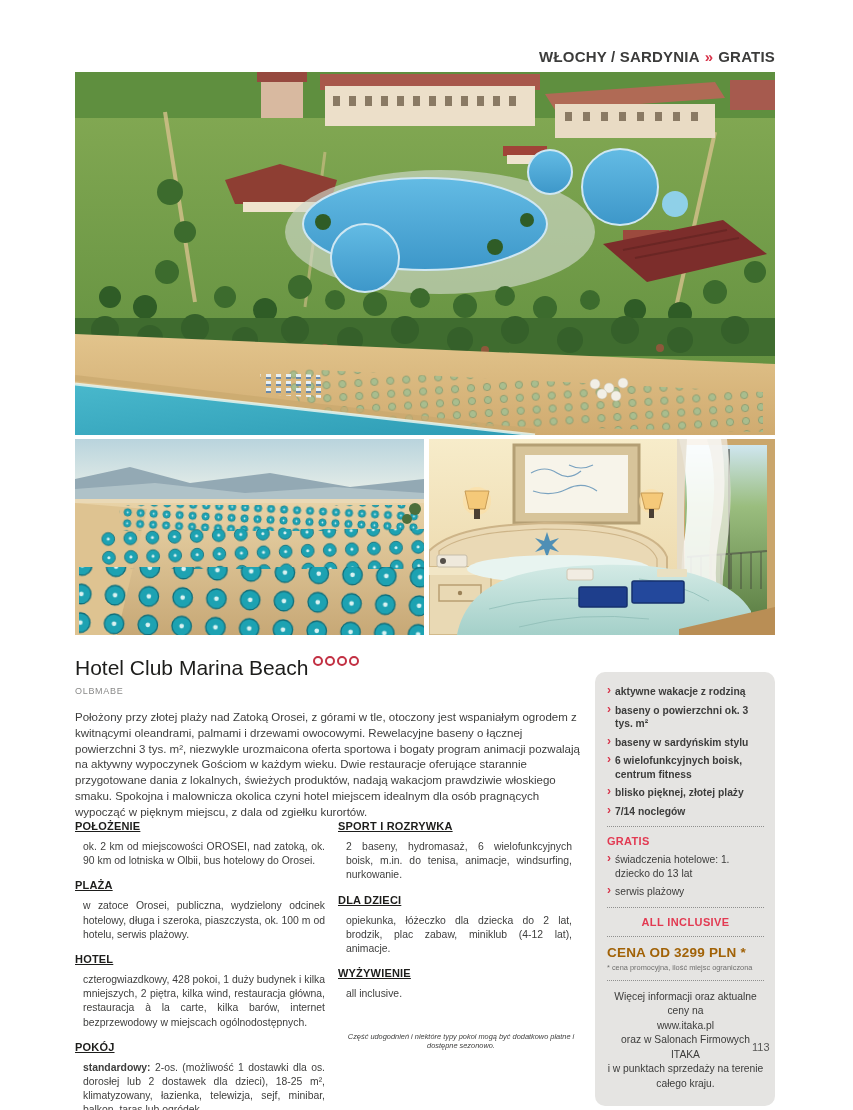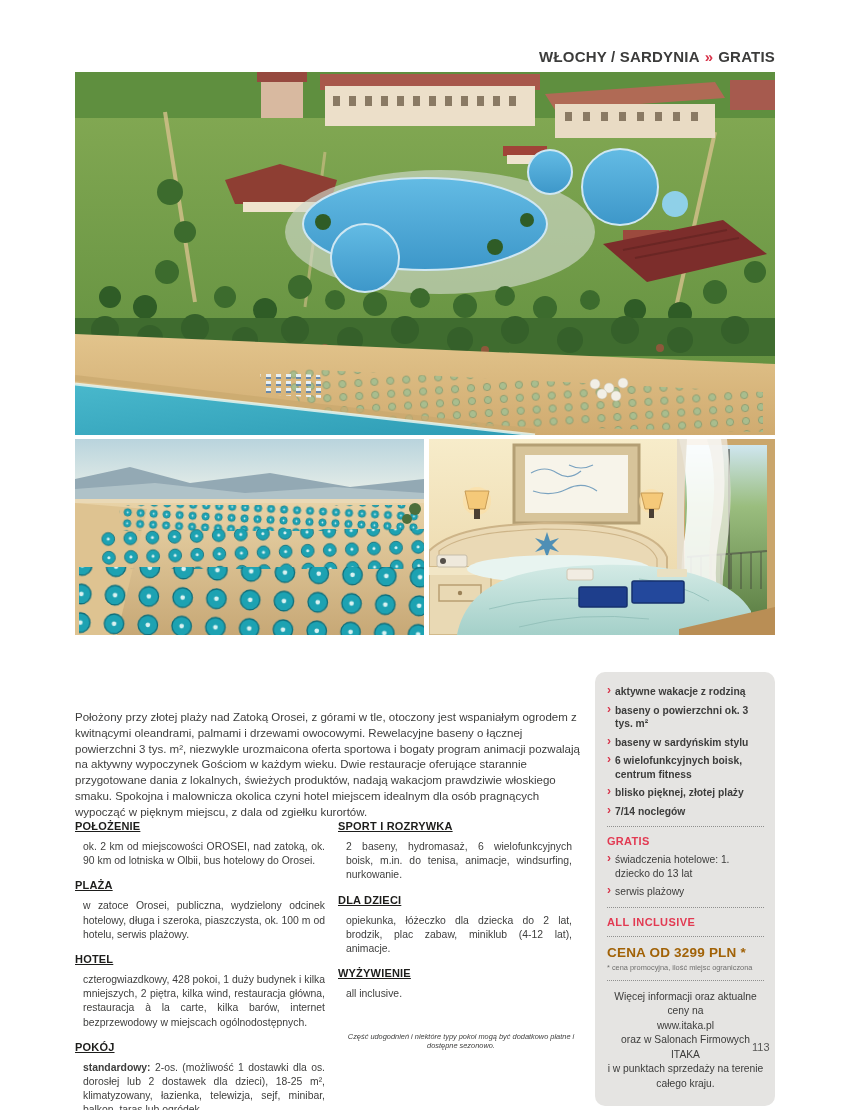--- a/index.html
+++ b/index.html
@@ -39,21 +39,21 @@
   .disclaimer{position:absolute;left:338px;top:1032px;width:246px;font-size:7.4px;font-style:italic;color:#3e3e3d;text-align:center;}
 
   
   .sidebar{position:absolute;left:595px;top:672px;width:180px;box-sizing:border-box;background:#e5e4e2;border-radius:10px;padding:13px 11px 14px 12px;}
   .sidebar ul{list-style:none;margin:0;padding:0;}
   .sidebar li{display:flex;font-size:10.3px;line-height:13.5px;color:#3c3c3b;margin-bottom:5px;}
   .sidebar li .chev{color:#d8344b;font-weight:bold;margin-right:4px;flex:0 0 auto;position:relative;top:-1px;font-size:12px;line-height:13px;}
   .sidebar .highlights li{font-weight:bold;}
   .dotline{border-top:1px dotted #8f8f8e;margin:8px 0;height:0;}
   .red-h{color:#e23a52;font-weight:bold;font-size:11px;letter-spacing:.3px;margin:2px 0 6px 0;}
-  .all-inc{color:#e23a52;font-weight:bold;font-size:11px;letter-spacing:.4px;margin:4px 0;}
+  .all-inc{color:#e23a52;font-weight:bold;font-size:11px;letter-spacing:.4px;margin:4px 0;text-align:center;}
   .price{color:#a16207;font-weight:bold;font-size:13.5px;letter-spacing:.2px;margin:4px 0 3px 0;}
   .price-note{font-size:7.4px;color:#6f6f6e;margin:0 0 2px 0;}
   .info{margin-top:9px;text-align:center;font-size:10.3px;line-height:14.6px;color:#3c3c3b;}
 
   .page-number{position:absolute;left:752px;top:1041px;font-size:11px;color:#575756;}
 </style>
 </head>
 <body>
 
 <div class="page">
@@ -326,20 +326,24 @@
 
       <rect x="150" y="148" width="48" height="20" rx="2" fill="#1e3e8c" stroke="#16306e" stroke-width="1.5"></rect>
       <rect x="203" y="142" width="52" height="22" rx="2" fill="#23489c" stroke="#16306e" stroke-width="1.5"></rect>
       <rect x="138" y="130" width="26" height="11" rx="2" fill="#f1ece2" stroke="#cfc6b2" stroke-width="1"></rect>
       <rect x="228" y="130" width="30" height="8" rx="1" fill="#e9e0c2"></rect>
 
       <polygon points="250,190 346,168 346,196 250,196" fill="#b98e55"></polygon>
     </svg>
   </div>
 
+  <div class="title-block">
+    <h1 class="hotel-name">Hotel Club Marina Beach</h1><span class="stars"><span class="star"></span><span class="star"></span><span class="star"></span><span class="star"></span></span>
+    <div class="hotel-code">OLBMABE</div>
+  </div>
 
   <div class="description">Położony przy złotej plaży nad Zatoką Orosei, z górami w tle, otoczony jest wspaniałym ogrodem z kwitnącymi oleandrami, palmami i drzewami owocowymi. Rewelacyjne baseny o łącznej powierzchni 3 tys. m², niezwykle urozmaicona oferta sportowa i bogaty program animacji pozwalają na aktywny wypoczynek Gościom w każdym wieku. Dwie restauracje oferujące starannie przygotowane dania z lokalnych, świeżych produktów, nadają wakacjom prawdziwie włoskiego smaku. Spokojna i malownicza okolica czyni hotel miejscem idealnym dla osób pragnących wypocząć w pięknym miejscu, z dala od zgiełku kurortów.</div>
 
   <div class="col col-left">
     <div class="sec">
       <h4>POŁOŻENIE</h4>
       <p>ok. 2 km od miejscowości OROSEI, nad zatoką, ok. 90 km od lotniska w Olbii, bus hotelowy do Orosei.</p>
     </div>
     <div class="sec">
       <h4>PLAŻA</h4>

